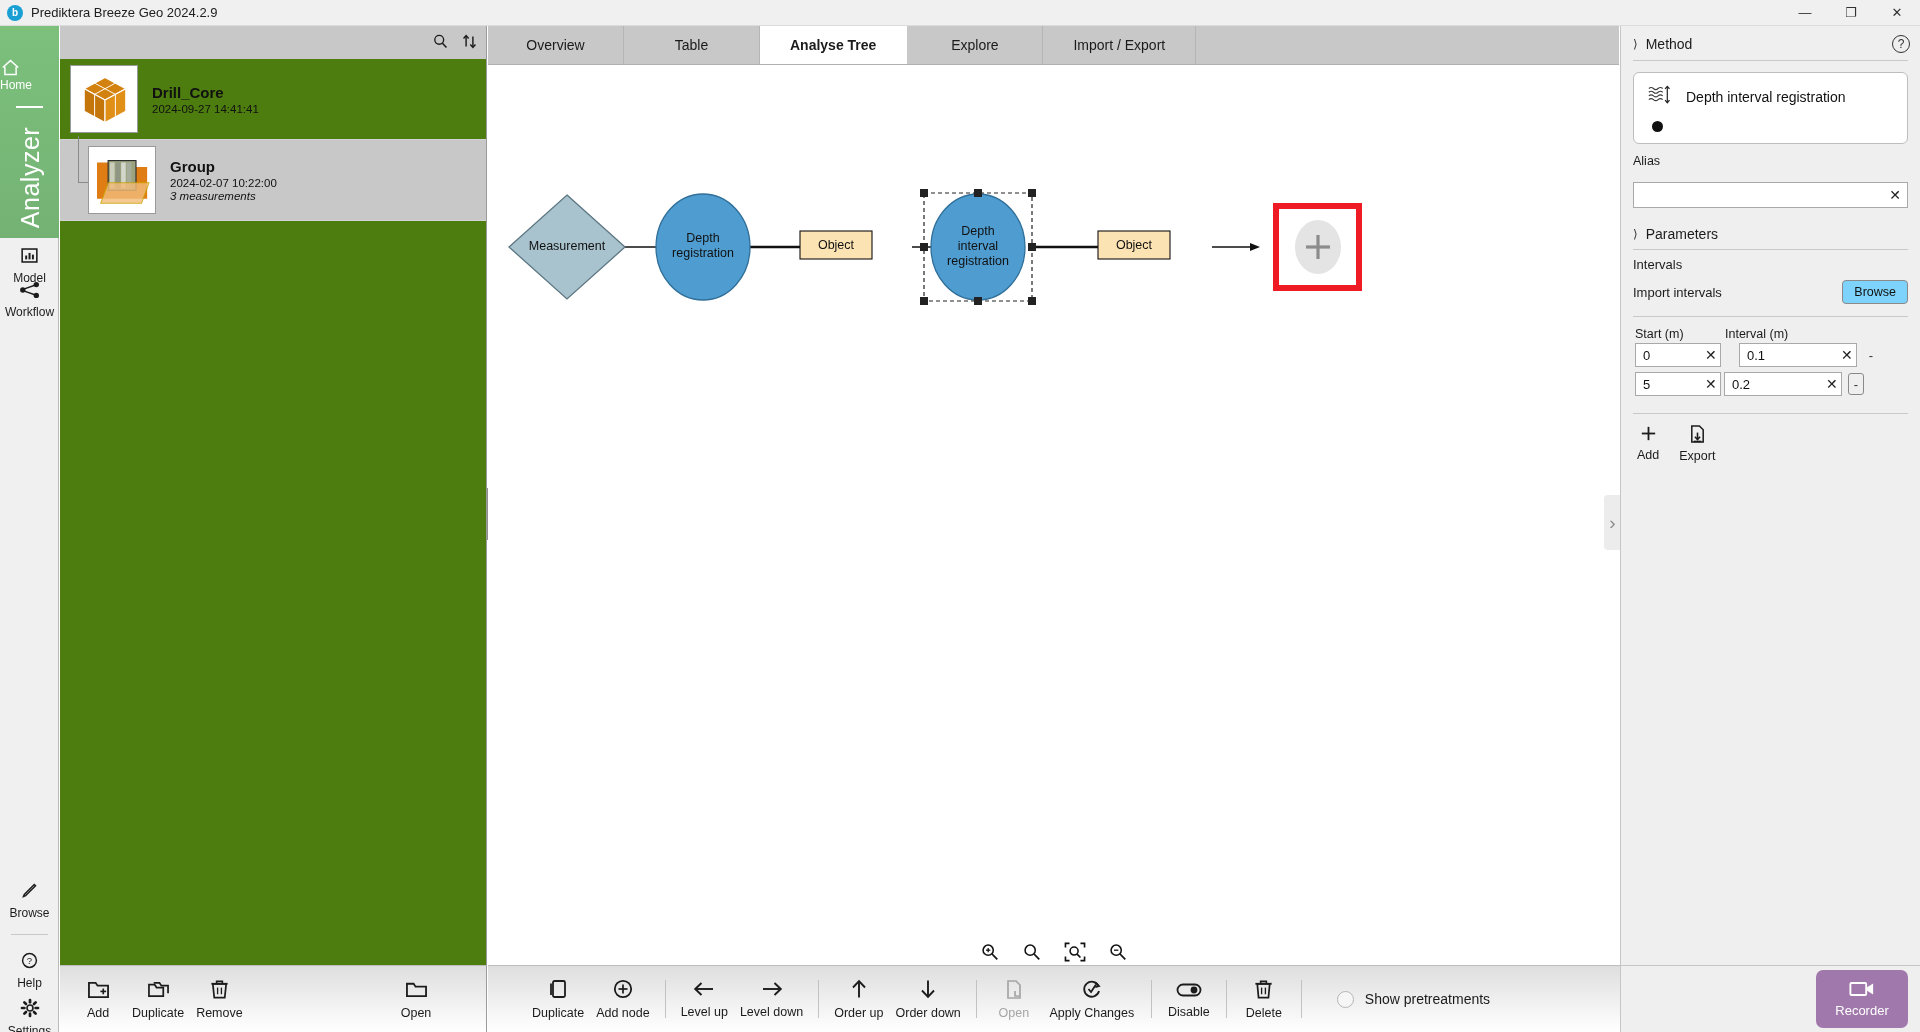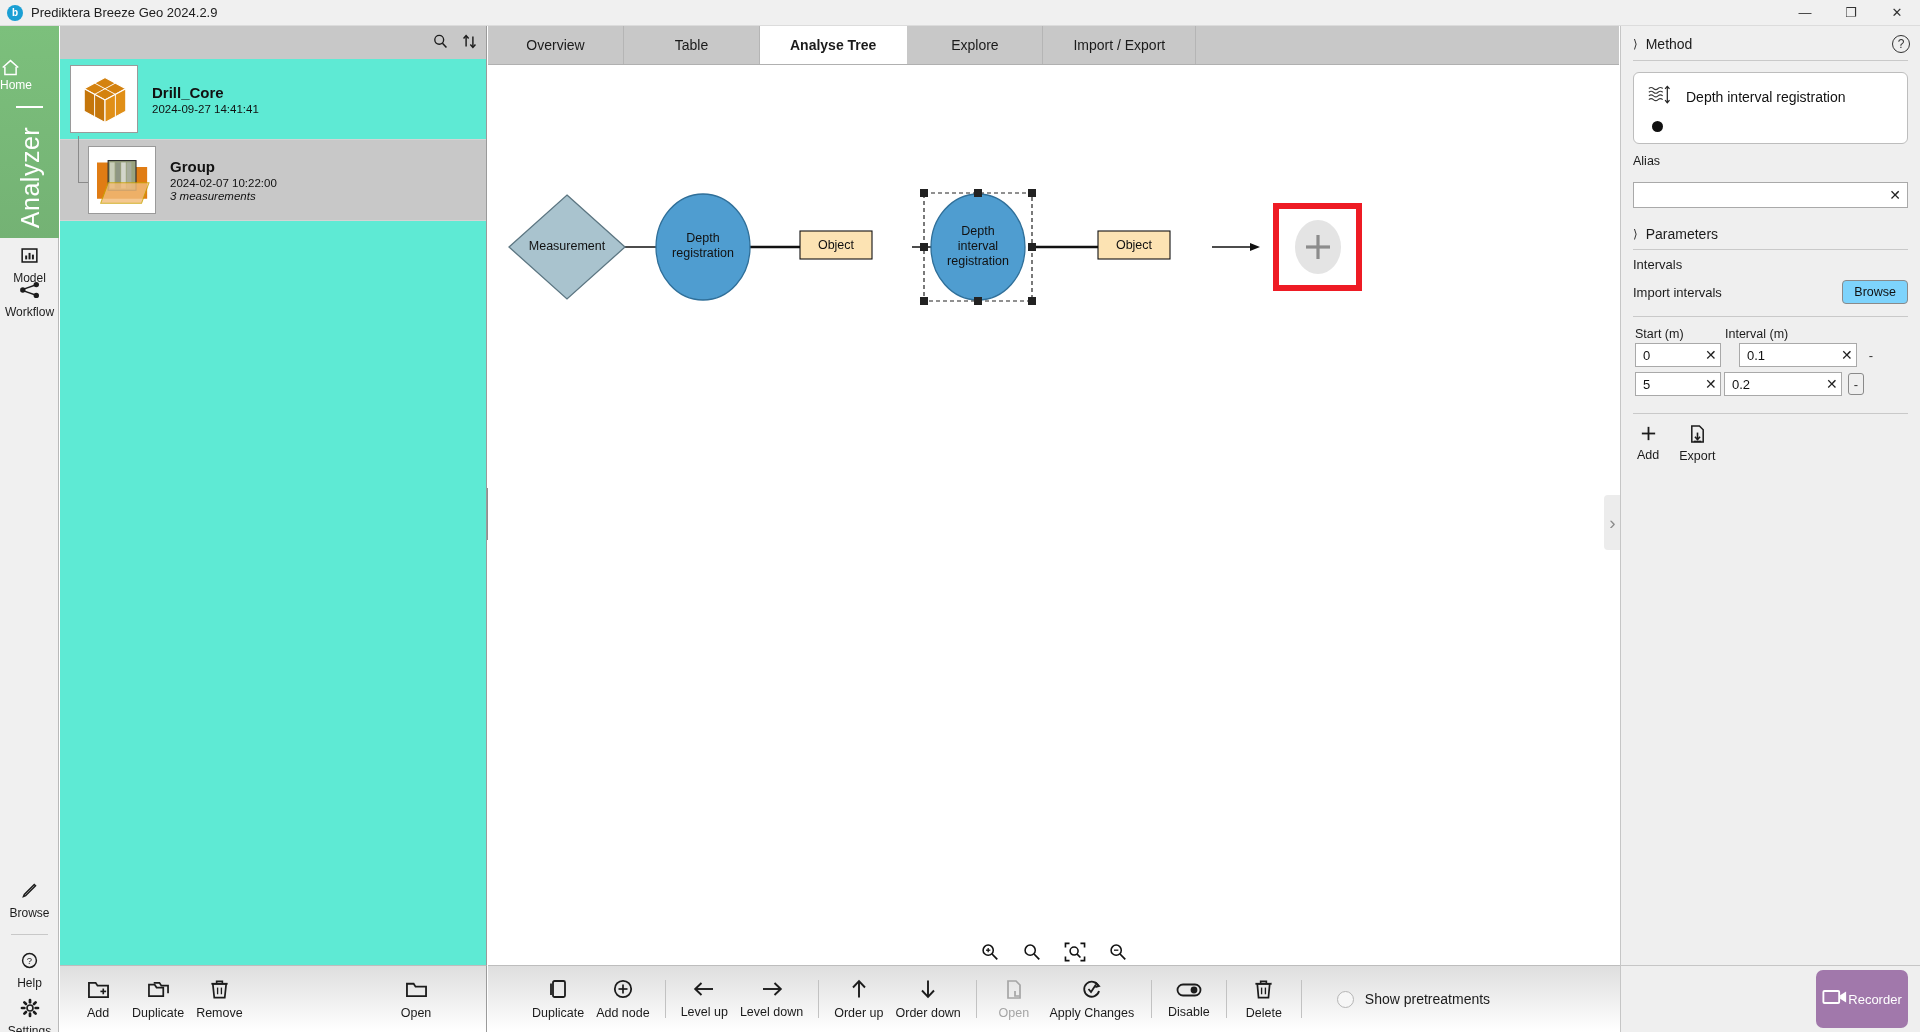--- a/index.html
+++ b/index.html
@@ -60,21 +60,21 @@
     font-size: 12px; color: #1c1c1c; cursor: pointer;
   }
   .rail-item .glyph { display: block; font-size: 19px; line-height: 24px; }
   .rail-sep {
     position:absolute; left:11px; width:37px; height:1px; background:#c8c8c8;
   }
 
   
   #left-panel {
     position: absolute; left: 60px; top: 26px; width: 427px; height: 1006px;
-    background: #5eead4; border-right: 1px solid #9a9a9a;
+    background: #4d7c0f; border-right: 1px solid #9a9a9a;
   }
   #left-header {
     height: 33px; background: #c8c8c8;
     display: flex; align-items: center; justify-content: flex-end;
     padding-right: 8px; gap: 12px;
   }
   .hdr-icon { font-size: 16px; color:#1c1c1c; cursor:pointer; line-height:1; }
   .list-row {
     display: flex; align-items: center; gap: 14px;
     padding: 6px 10px; cursor: pointer;
@@ -230,21 +230,21 @@
   }
   .tb-item {
     text-align:center; font-size:12.5px; color:#1b1b1b; cursor:pointer;
     min-width:56px; padding: 0 6px;
   }
   .tb-item.disabled { color:#a5a5a5; cursor:default; }
   .tb-item .glyph { display:block; font-size:20px; line-height:25px; }
   .tb-sep { width:1px; height:38px; background:#c2c2c2; margin: 0 9px; }
   #recorder-btn {
     width:92px; height:58px; background:#a178ab; border-radius:7px;
-    color:#ffffff; display:flex; flex-direction:row; align-items:center;
+    color:#ffffff; display:flex; flex-direction:column; align-items:center;
     justify-content:center; cursor:pointer; font-size:13px;
   }
   #recorder-btn .glyph { font-size:19px; line-height:22px; }
   #pretreat {
     display:flex; align-items:center; gap:11px; margin-left:26px;
     font-size:14px; color:#1b1b1b; cursor:pointer;
   }
   .radio-empty {
     width:17px; height:17px; border:1.4px solid #b5b5b5; border-radius:50%;
     background:#f6f6f6;

